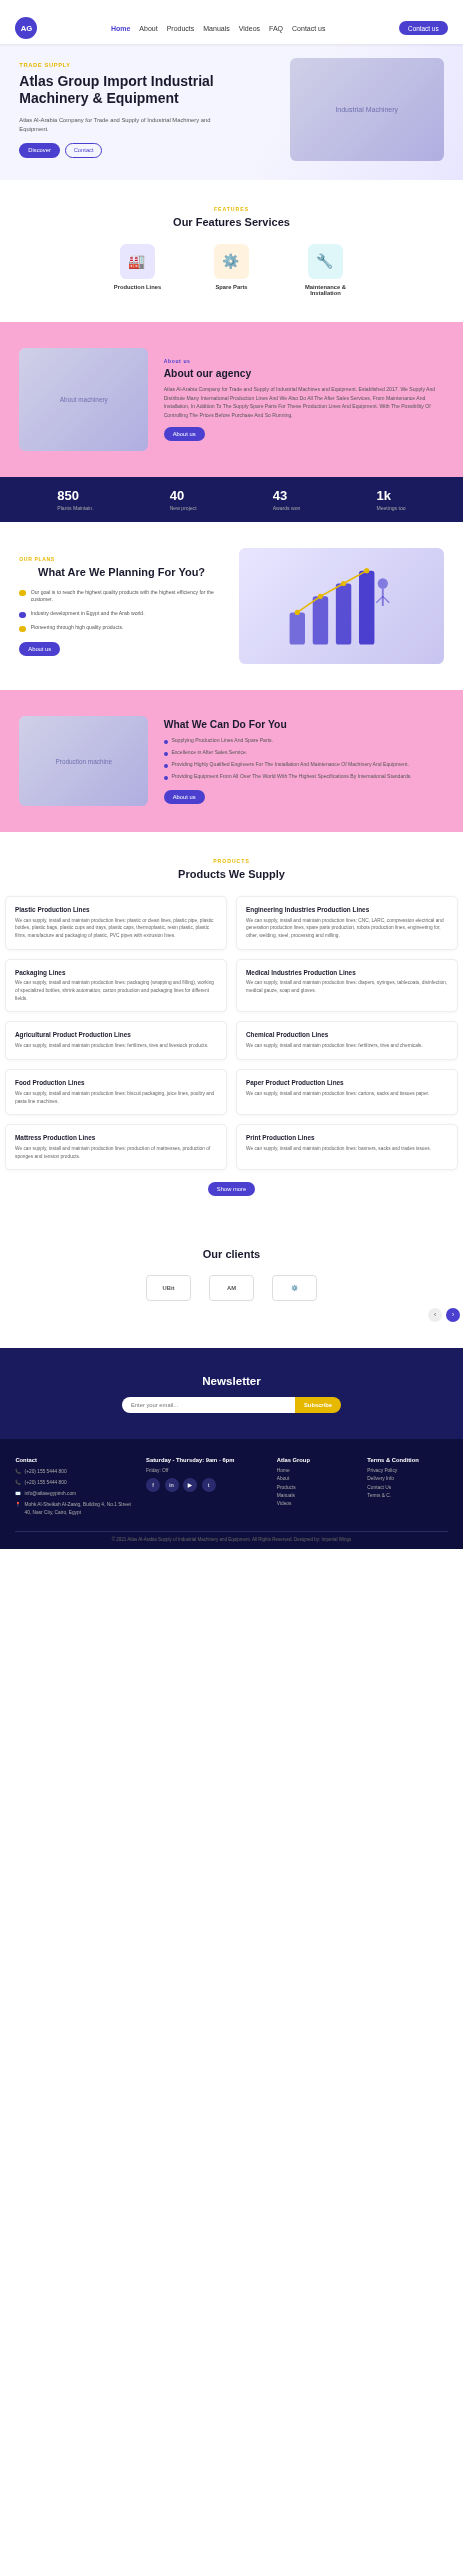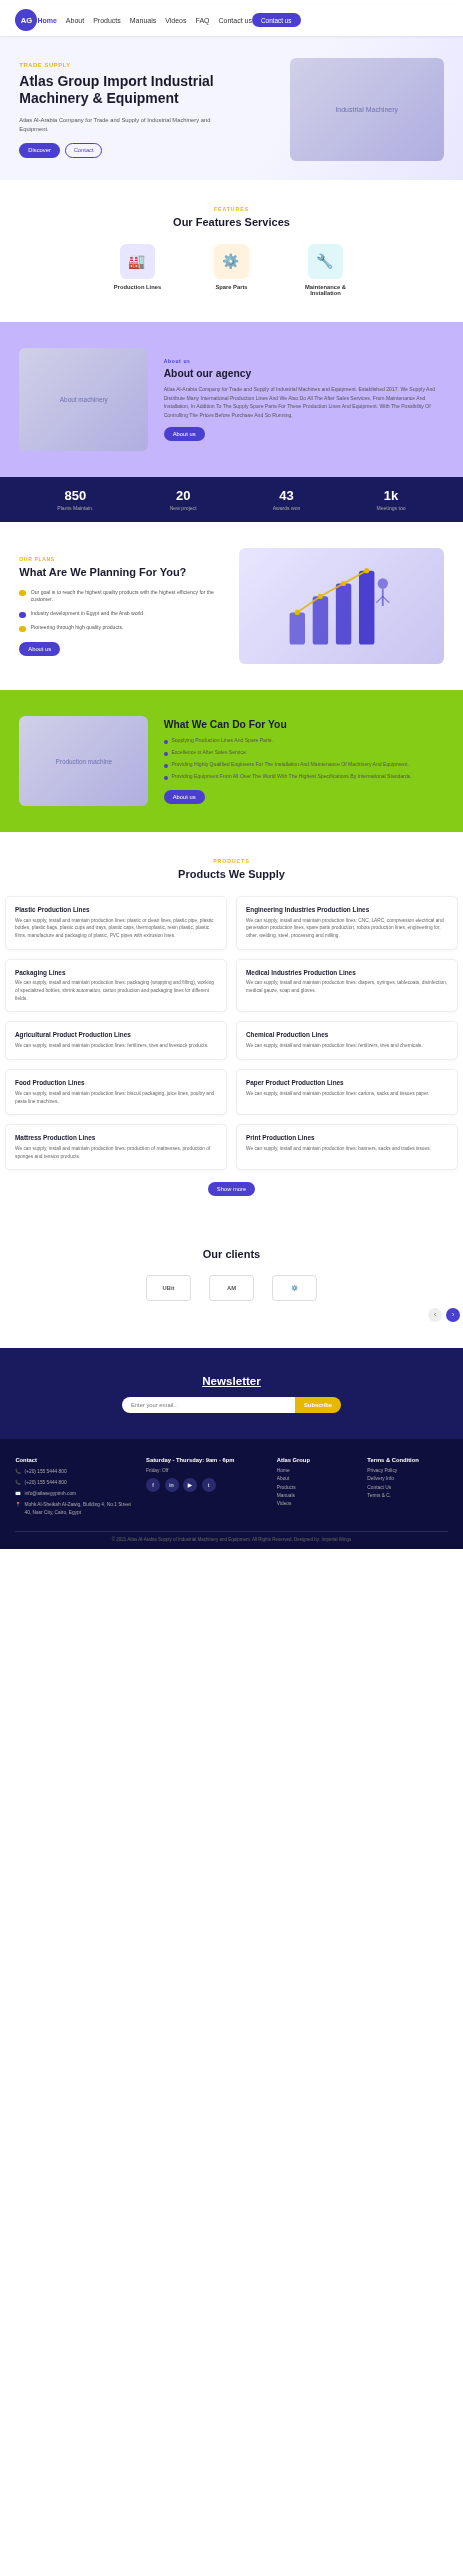--- a/index.html
+++ b/index.html
@@ -1,22 +1,22 @@
 <!DOCTYPE html>
 <html style="font-size:10.3px"><head>
   <meta charset="utf-8">
   <style>
     * { margin: 0; padding: 0; box-sizing: border-box; }
     body { font-family: 'Segoe UI', Arial, sans-serif; background: #fff; width: 463px; overflow-x: hidden; }
 
     
     nav {
-      display: flex; align-items: center; 
+      display: flex; align-items: center; justify-content: space-between;
       padding: 5.1px 15.4px; background: #fff; box-shadow: 0 0.6px 2.6px rgba(0,0,0,0.08);
-      position: sticky; top: 4px; z-index: 100;
+      position: sticky; top: 12px; z-index: 100;
     }
     .nav-logo { display: flex; align-items: center; gap: 3.9px; }
     .nav-logo-img {
       width: 22px; height: 22px; background: #4a3fcf; border-radius: 50%;
       display: flex; align-items: center; justify-content: center; color: #fff; font-size: 7.7px; font-weight: bold;
     }
     .nav-links { display: flex; gap: 9px; align-items: center; font-size: 7px; color: #333; }
     .nav-links a { text-decoration: none; color: #333; }
     .nav-links a.active { color: #4a3fcf; font-weight: 600; }
     .nav-cta {
@@ -53,54 +53,54 @@
     .feature-icon {
       width: 35px; height: 35px; display: flex; align-items: center; justify-content: center;
       border-radius: 6.4px; font-size: 14px;
     }
     .feature-icon.blue { background: #e8e6ff; }
     .feature-icon.orange { background: #fff3e0; }
     .feature-icon.teal { background: #e0f7fa; }
     .feature-label { font-size: 5.8px; font-weight: 600; color: #333; text-align: center; }
 
     
-    .about-section { background: #c4b5fd; padding: 26px 19.3px; display: flex; align-items: center; gap: 15.4px; }
+    .about-section { background: #f9a8d4; padding: 26px 19.3px; display: flex; align-items: center; gap: 15.4px; }
     .about-img {
       width: 129px; height: 103px; background: linear-gradient(135deg, #d0d0e8 0%, #b0aee0 100%);
       border-radius: 6.4px; flex-shrink: 0; display: flex; align-items: center; justify-content: center; color: #7070b0; font-size: 6.4px;
     }
     .about-right { flex: 1; }
     .about-tag { font-size: 5.1px; color: #4a3fcf; font-weight: 700; letter-spacing: 0.6px; margin-bottom: 3.9px; }
     .about-title { font-size: 10.3px; font-weight: 800; color: #1a1a2e; margin-bottom: 6.4px; }
     .about-desc { font-size: 5.1px; color: #555; line-height: 1.7; margin-bottom: 7.7px; }
     .about-btn { background: #4a3fcf; color: #fff; border: none; border-radius: 10.3px; padding: 3.9px 9px; font-size: 5.8px; cursor: pointer; }
 
     
     .stats-bar { background: #1a1a5e; padding: 11.6px 19.3px; display: flex; justify-content: space-around; align-items: center; }
-    .stat-item { text-align: center; color: #fff; }
+    .stat-item { color: #fff; }
     .stat-number { font-size: 13px; font-weight: 800; color: #fff; }
     .stat-label { font-size: 5.1px; color: #aaa; margin-top: 1.3px; }
 
     
     .planning-section { padding: 26px 19.3px; display: flex; align-items: center; gap: 15.4px; }
     .planning-left { flex: 1; }
     .planning-tag { font-size: 5.1px; color: #e6b800; font-weight: 700; letter-spacing: 0.6px; margin-bottom: 3.9px; }
-    .planning-title { font-size: 11px; font-weight: 800; color: #1a1a2e; margin-bottom: 10.3px; }
+    .planning-title { font-size: 11px; font-weight: 800; color: #1a1a2e; margin-bottom: 10.3px; text-align: center; }
     .planning-items { list-style: none; margin-bottom: 10.3px; }
     .planning-items li { display: flex; align-items: flex-start; gap: 5.1px; font-size: 5.1px; color: #555; margin-bottom: 6.4px; line-height: 1.5; }
     .planning-items li .dot { width: 6.4px; height: 6.4px; border-radius: 50%; flex-shrink: 0; margin-top: 1.3px; }
     .planning-items li .dot.yellow { background: #e6b800; }
     .planning-items li .dot.purple { background: #4a3fcf; }
     .planning-right {
       flex: 1; height: 116px; background: linear-gradient(135deg, #e8e6ff 0%, #c8c4f0 100%);
       border-radius: 6.4px; display: flex; align-items: center; justify-content: center; color: #7070b0; font-size: 6.4px;
     }
 
     
-    .cando-section { padding: 26px 19.3px; background: #84cc16; display: flex; align-items: center; gap: 15.4px; }
+    .cando-section { padding: 26px 19.3px; background: #f9a8d4; display: flex; align-items: center; gap: 15.4px; }
     .cando-img {
       width: 129px; height: 90px; background: linear-gradient(135deg, #d0d0e8 0%, #b0aee0 100%);
       border-radius: 6.4px; flex-shrink: 0; display: flex; align-items: center; justify-content: center; color: #7070b0; font-size: 6.4px;
     }
     .cando-right { flex: 1; }
     .cando-title { font-size: 10.3px; font-weight: 800; color: #1a1a2e; margin-bottom: 6.4px; }
     .cando-items { list-style: none; margin-bottom: 9px; }
     .cando-items li { font-size: 5.1px; color: #555; margin-bottom: 4.5px; line-height: 1.5; padding-left: 7.7px; position: relative; }
     .cando-items li::before { content: ''; position: absolute; left: 0; top: 3.2px; width: 3.9px; height: 3.9px; background: #4a3fcf; border-radius: 50%; }
 
@@ -125,21 +125,21 @@
     .clients-nav { display: flex; justify-content: flex-end; gap: 3.9px; margin-top: 6.4px; }
     .clients-nav-btn {
       width: 14px; height: 14px; border-radius: 50%; border: none; cursor: pointer;
       display: flex; align-items: center; justify-content: center; font-size: 6.4px;
     }
     .clients-nav-btn.prev { background: #eee; color: #555; }
     .clients-nav-btn.next { background: #4a3fcf; color: #fff; }
 
     
     .newsletter-section { background: #1a1a5e; padding: 26px 19.3px; text-align: center; }
-    .newsletter-title { font-size: 11.6px; font-weight: 800; color: #fff; margin-bottom: 10.3px; text-decoration: underline; }
+    .newsletter-title { font-size: 11.6px; font-weight: 800; color: #fff; margin-bottom: 10.3px; }
     .newsletter-form { display: flex; gap: 0; justify-content: center; max-width: 219px; margin: 0 auto; }
     .newsletter-input {
       flex: 1; border: none; border-radius: 13px 0 0 13px; padding: 5.1px 9px; font-size: 5.8px; outline: none;
     }
     .newsletter-btn { background: #e6b800; color: #fff; border: none; border-radius: 0 13px 13px 0; padding: 5.1px 9px; font-size: 5.8px; cursor: pointer; font-weight: 700; }
 
     
     footer { background: #0f0f3d; color: #aaa; padding: 18px 15.4px 6.4px; }
     .footer-grid { display: grid; grid-template-columns: 1.5fr 1.5fr 1fr 1fr; gap: 10.3px; margin-bottom: 11.6px; }
     .footer-col-title { font-size: 5.8px; font-weight: 700; color: #fff; margin-bottom: 5.1px; }
@@ -220,21 +220,21 @@
     <button class="about-btn">About us</button>
   </div>
 </section>
 
 <div class="stats-bar">
   <div class="stat-item">
     <div class="stat-number">850</div>
     <div class="stat-label">Plants Maintain.</div>
   </div>
   <div class="stat-item">
-    <div class="stat-number">20</div>
+    <div class="stat-number">40</div>
     <div class="stat-label">New project</div>
   </div>
   <div class="stat-item">
     <div class="stat-number">43</div>
     <div class="stat-label">Awards won</div>
   </div>
   <div class="stat-item">
     <div class="stat-number">1k</div>
     <div class="stat-label">Meetings too</div>
   </div>

